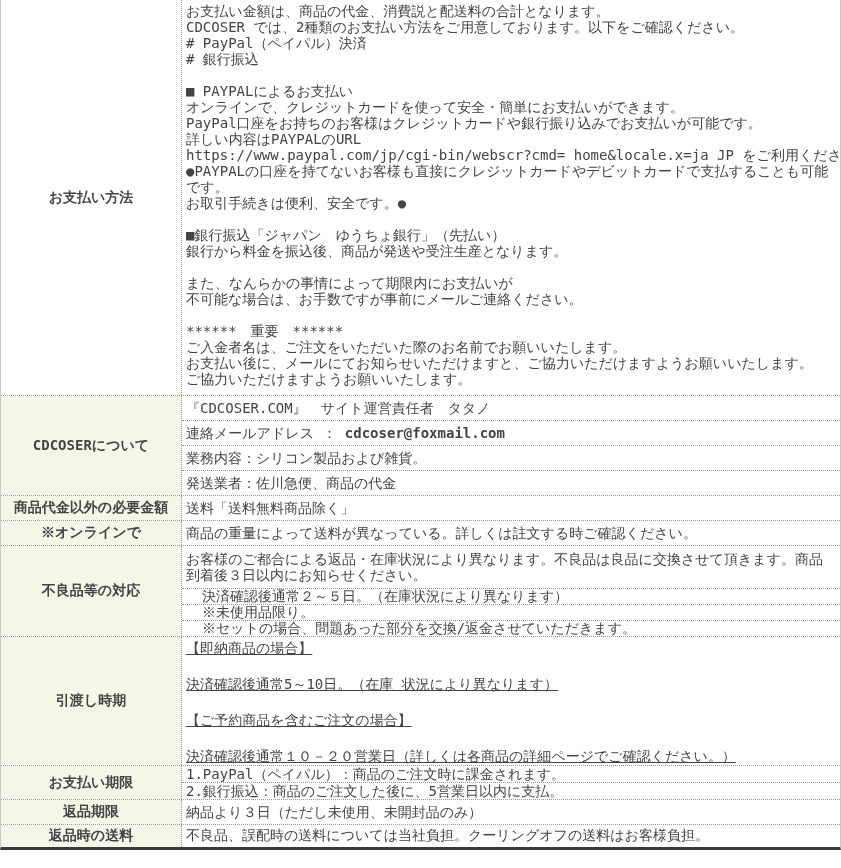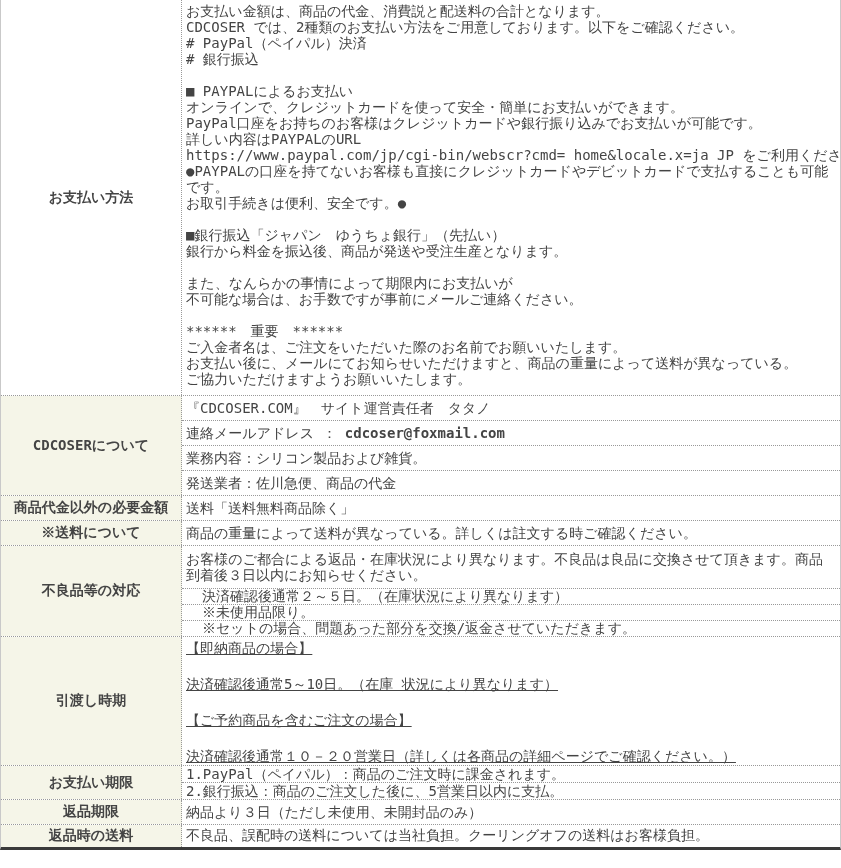--- a/index.html
+++ b/index.html
@@ -81,21 +81,21 @@
       <div class="line">お取引手続きは便利、安全です。●</div>
       <div class="line"></div>
       <div class="line">■銀行振込「ジャパン　ゆうちょ銀行」（先払い）</div>
       <div class="line">銀行から料金を振込後、商品が発送や受注生産となります。</div>
       <div class="line"></div>
       <div class="line">また、なんらかの事情によって期限内にお支払いが</div>
       <div class="line">不可能な場合は、お手数ですが事前にメールご連絡ください。</div>
       <div class="line"></div>
       <div class="line">******　重要　******</div>
       <div class="line">ご入金者名は、ご注文をいただいた際のお名前でお願いいたします。</div>
-      <div class="line">お支払い後に、メールにてお知らせいただけますと、商品の重量によって送料が異なっている。</div>
+      <div class="line">お支払い後に、メールにてお知らせいただけますと、ご協力いただけますようお願いいたします。</div>
       <div class="line">ご協力いただけますようお願いいたします。</div>
     </div>
   </div>
 
   <div class="row row-about">
     <div class="hcell">CDCOSERについて</div>
     <div class="ccell">
       <div class="subrow">『CDCOSER.COM』　サイト運営責任者　タタノ</div>
       <div class="subrow"><span>連絡メールアドレス ： </span><span class="email">cdcoser@foxmail.com</span></div>
       <div class="subrow">業務内容：シリコン製品および雑貨。</div>
@@ -104,21 +104,21 @@
   </div>
 
   <div class="row row-extra">
     <div class="hcell">商品代金以外の必要金額</div>
     <div class="ccell">
       <div class="single">送料「送料無料商品除く」</div>
     </div>
   </div>
 
   <div class="row row-shipping-note">
-    <div class="hcell">※送料について</div>
+    <div class="hcell">※オンラインで</div>
     <div class="ccell">
       <div class="single">商品の重量によって送料が異なっている。詳しくは註文する時ご確認ください。</div>
     </div>
   </div>
 
   <div class="row row-defects">
     <div class="hcell">不良品等の対応</div>
     <div class="ccell">
       <div class="subrow subrow-first">お客様のご都合による返品・在庫状況により異なります。不良品は良品に交換させて頂きます。商品到着後３日以内にお知らせください。</div>
       <div class="subrow subrow-tight">決済確認後通常２～５日。（在庫状況により異なります）</div>

